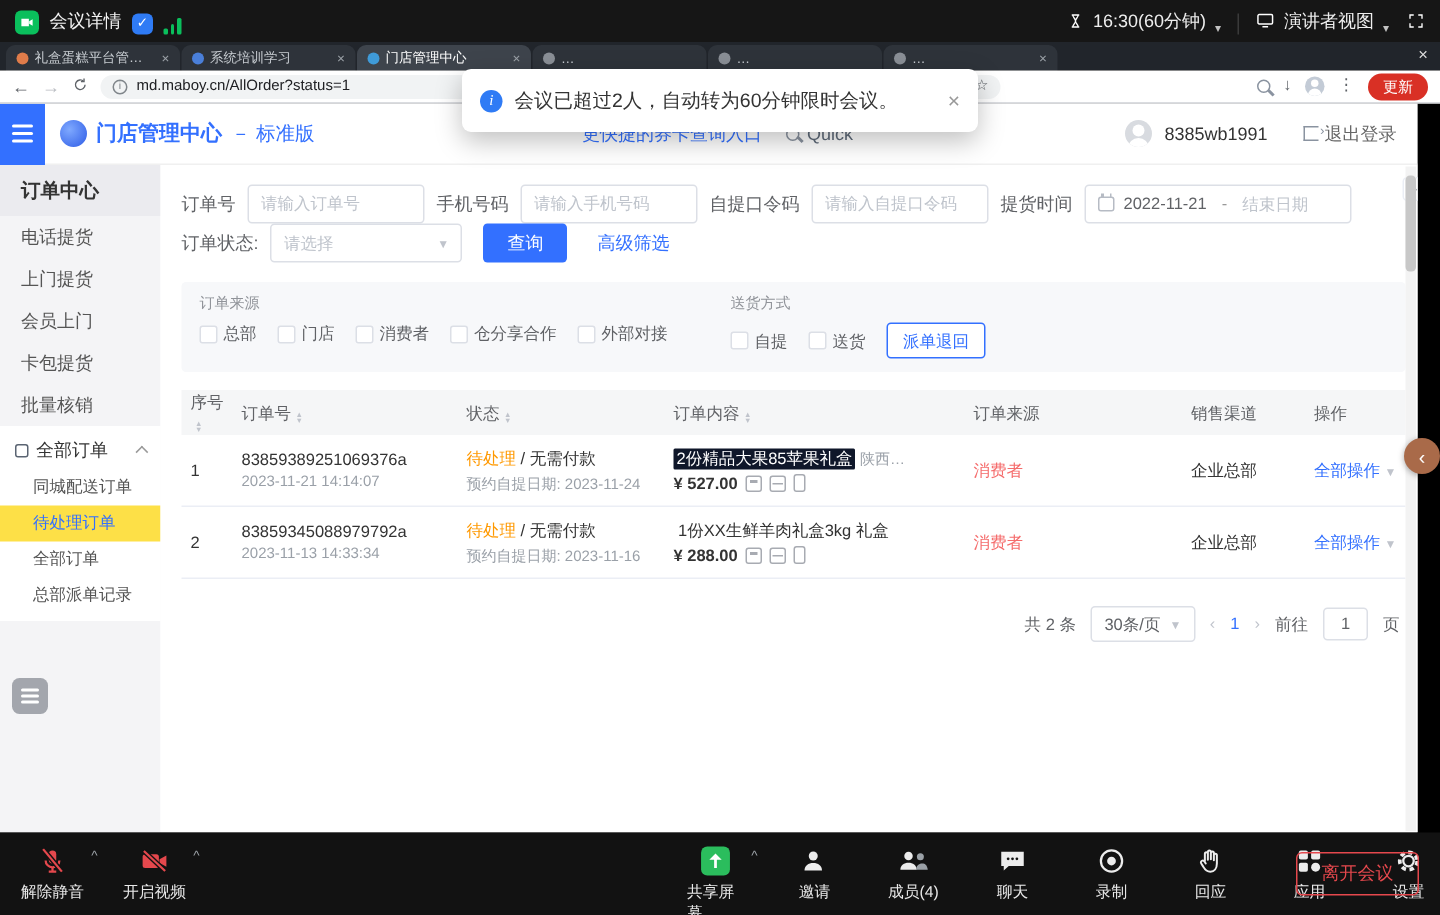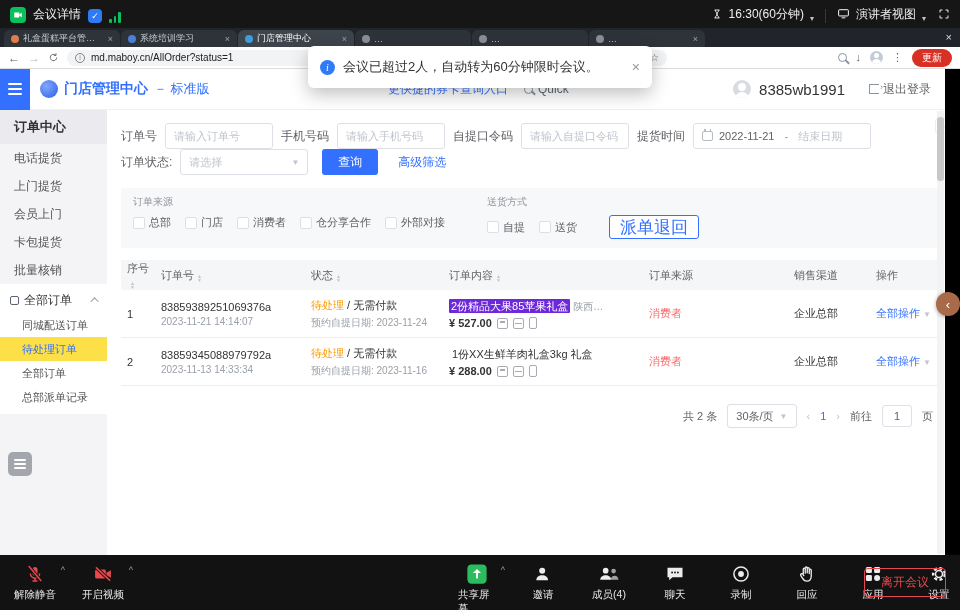--- a/index.html
+++ b/index.html
@@ -57,73 +57,73 @@
   .pedition{font-size:13px;color:#3370ff}
   .quick{position:absolute;left:388px;display:flex;align-items:center;gap:16px}
   .qlink{font-size:12px;color:#3370ff}
   .qsearch{display:flex;align-items:center;gap:5px;color:#5f6b7a;font-size:12px}
   .mag{width:9px;height:9px;border:1.5px solid #8a93a0;border-radius:50%;position:relative;flex:none}
   .mag::after{content:"";position:absolute;width:5px;height:1.5px;background:#8a93a0;transform:rotate(45deg);right:-4px;bottom:-1px}
   .phr{margin-left:auto;display:flex;align-items:center;gap:8px;padding-right:14px}
   .uav{width:18px;height:18px;border-radius:50%;background:#d8dbe0;position:relative;overflow:hidden}
   .uav::before{content:"";position:absolute;width:8px;height:8px;border-radius:50%;background:#fff;left:5px;top:3px}
   .uav::after{content:"";position:absolute;width:14px;height:8px;border-radius:7px 7px 0 0;background:#fff;left:2px;top:12px}
-  .uname{font-size:15px;color:#333}
+  .uname{font-size:12px;color:#333}
   .lgout{display:flex;align-items:center;gap:4px;color:#666;font-size:12px;margin-left:16px}
   .door{width:10px;height:10px;border:1.5px solid #8a93a0;border-right:none;position:relative}
   .door::after{content:"›";position:absolute;right:-4px;top:-3px;color:#8a93a0;font-size:9px}
 
   .pbody{display:flex;height:445px}
   .sidebar{width:107px;background:#f4f4f6;flex:none;position:relative;font-size:12px}
   .sb-title{height:34px;line-height:34px;padding-left:14px;font-weight:bold;color:#333;font-size:13px;background:#ebebef}
   .sb-item{height:28px;line-height:28px;padding-left:14px;color:#555}
   .sb-group{background:#fff;padding:3px 0 5px}
   .sb-ghead{height:26px;display:flex;align-items:center;gap:5px;padding:0 8px 0 10px;color:#333}
   .gic{width:9px;height:9px;border:1.5px solid #5a6472;border-radius:2px;flex:none}
   .gcaret{margin-left:auto;width:6px;height:6px;border-left:1.5px solid #999;border-top:1.5px solid #999;transform:rotate(45deg) translateY(2px)}
   .sb-sub{height:24px;line-height:24px;padding-left:22px;color:#555;font-size:11px;position:relative}
   .sb-sub.active{color:#3370ff;background:#fde047}
   .float-btn{position:absolute;left:8px;top:342px;width:24px;height:24px;border-radius:5px;background:#a3a6ad;display:flex;align-items:center;justify-content:center}
   .fb-lines{width:12px;height:2px;background:#fff;box-shadow:0 4px 0 #fff,0 -4px 0 #fff;border-radius:1px}
 
   .main{flex:1;padding:13px 14px;position:relative;background:#fff}
   .frow{display:flex;align-items:center;gap:8px}
   .flabel{font-size:12px;color:#606266;flex:none}
-  .finput{height:26px;border:1px solid #dcdfe6;border-radius:3px;font-size:11px;padding:0 8px;color:#333;width:108px;background:#fff;outline:none}
+  .finput{height:26px;border:1px solid #dcdfe6;border-radius:3px;font-size:11px;padding:0 8px;color:#333;width:118px;background:#fff;outline:none}
   .finput::placeholder{color:#bfc4cc}
   .datebox{height:26px;border:1px solid #dcdfe6;border-radius:3px;display:flex;align-items:center;padding:0 8px;gap:6px;width:178px;background:#fff}
   .cal{width:11px;height:10px;border:1.5px solid #b6bbc4;border-radius:2px;position:relative;flex:none}
   .cal::before{content:"";position:absolute;top:-3px;left:1px;width:1.5px;height:3px;background:#b6bbc4}
   .cal::after{content:"";position:absolute;top:-3px;right:1px;width:1.5px;height:3px;background:#b6bbc4}
   .dtext{font-size:11px;color:#606266}
   .dsep{font-size:11px;color:#999;margin:0 4px}
   .dend{font-size:11px;color:#bfc4cc}
   .frow2{}
   .fselect{width:128px;height:26px;border:1px solid #dcdfe6;border-radius:3px;display:flex;align-items:center;justify-content:space-between;padding:0 8px;font-size:11px;color:#bfc4cc;background:#fff}
   .caret2{color:#c0c4cc;font-size:8px}
   .btn-primary{height:26px;background:#3370ff;color:#fff;font-size:12px;border:none;border-radius:3px;padding:0 16px;margin-left:6px}
   .adv{font-size:12px;color:#3370ff;margin-left:12px}
 
   .panel{margin-top:13px;background:#f7f8fa;border-radius:3px;padding:7px 12px 9px;display:flex;gap:42px}
   .plab{font-size:10px;color:#909399;margin-bottom:6px}
   .pboxes{display:flex;align-items:center;gap:14px}
   .ckb{display:flex;align-items:center;gap:4px;font-size:11px;color:#606266}
   .ck{width:12px;height:12px;border:1px solid #dcdfe6;border-radius:2px;background:#fff;flex:none}
-  .btn-outline{height:24px;border:1px solid #3370ff;color:#3370ff;background:#fff;font-size:17px;border-radius:3px;padding:0 10px;margin-left:18px}
+  .btn-outline{height:24px;border:1px solid #3370ff;color:#3370ff;background:#fff;font-size:11px;border-radius:3px;padding:0 10px;}
 
   .table{margin-top:12px}
   .thead{display:flex;background:#f5f6f7;height:30px;align-items:center;font-size:11px;color:#606266}
   .th,.td{padding:0 6px}
   .w1{width:34px;flex:none}.w2{width:150px;flex:none}.w3{width:138px;flex:none}.w4{width:200px;flex:none}.w5{width:145px;flex:none}.w6{width:82px;flex:none}.w7{flex:1}
   .sort{display:inline-flex;flex-direction:column;margin-left:3px;vertical-align:1px}
   .sort i{font-size:5px;color:#c0c4cc;font-style:normal;line-height:4px}
   .trow{display:flex;align-items:center;height:48px;border-bottom:1px solid #ebeef5;font-size:11px;color:#333}
   .sub{font-size:10px;color:#9aa0a8;margin-top:3px}
   .status{color:#ff9900}
-  .hl{background:#6d28d9;color:#fff;padding:1px 2px;border-radius:1px}
+  .hl{background:#0f172a;color:#fff;padding:1px 2px;border-radius:1px}
   .hl:empty{display:none}
   .rest{margin-left:3px}
   .rest.dim{color:#9aa0a8;font-size:10px}
   .price{font-weight:bold;color:#333}
   .mi{display:inline-block;width:11px;height:11px;border:1px solid #a8abb2;border-radius:2px;margin-left:5px;vertical-align:-2px;position:relative}
   .mi.print::after{content:"";position:absolute;left:2px;right:2px;top:2px;height:2px;background:#a8abb2}
   .mi.gift::after{content:"";position:absolute;left:1px;right:1px;top:4px;height:1px;background:#a8abb2}
   .mi.phone{width:8px;height:12px}
   .src{color:#f56c6c}
   .act{color:#3370ff;white-space:nowrap}

